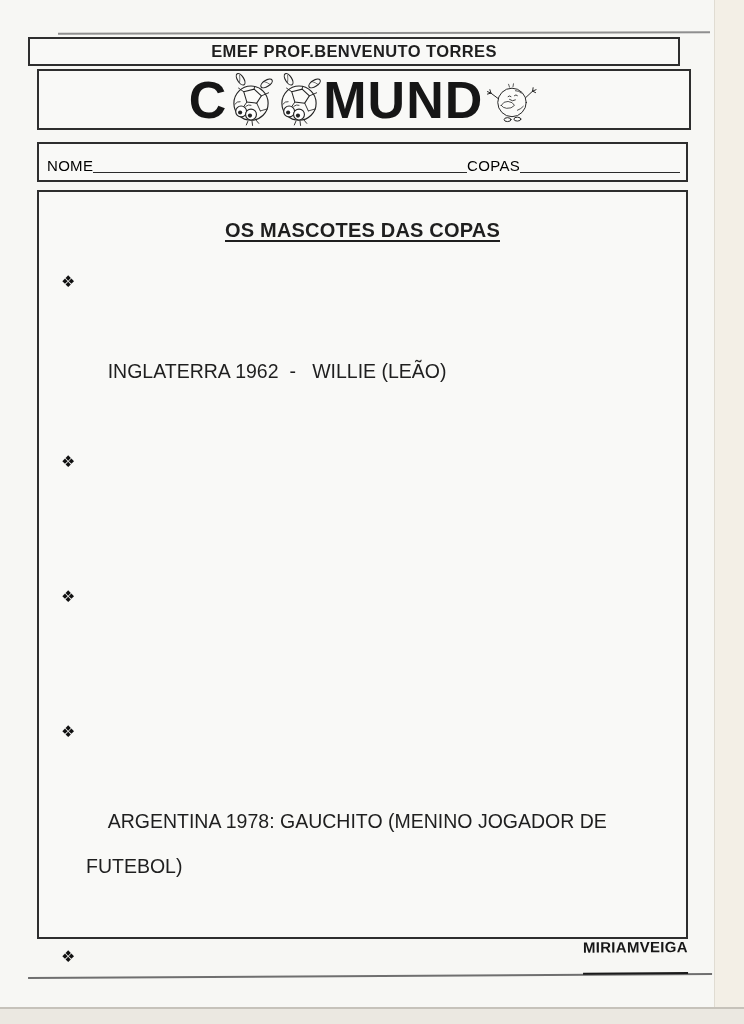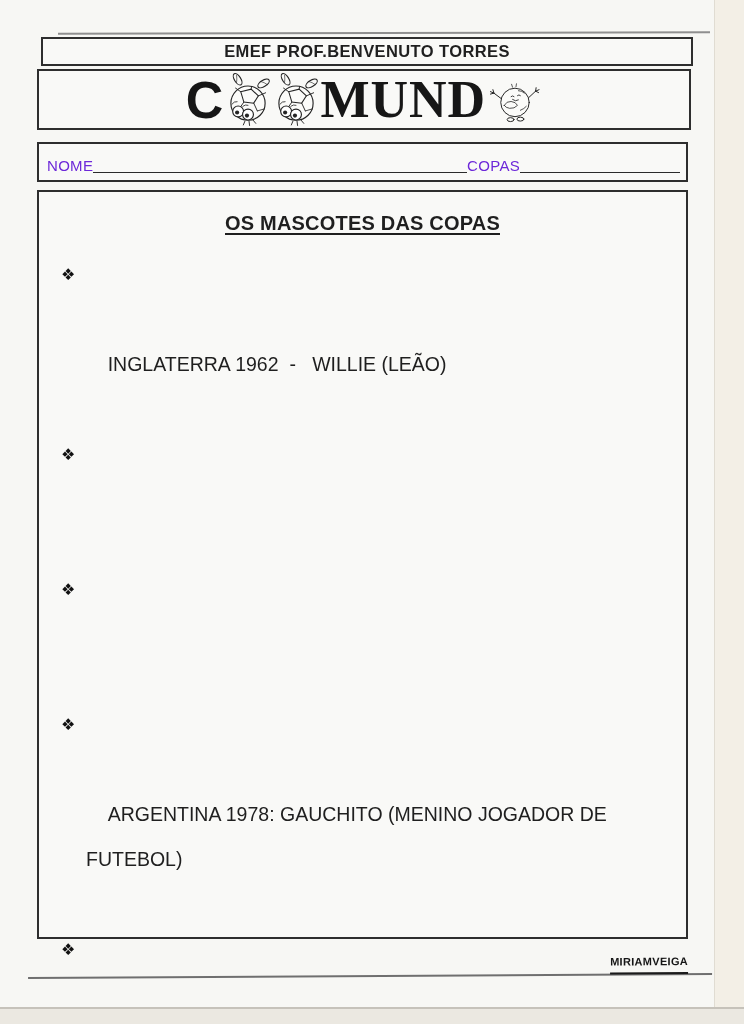--- a/index.html
+++ b/index.html
@@ -9,46 +9,46 @@
     font-family:"Liberation Sans", sans-serif;
     color:#1f1f1f;
   }
   .abs{position:absolute;}
   
   .paper-right-edge{left:714px;top:0;width:30px;height:1024px;background:#f3efe6;border-left:1px solid #e0dcd2;}
   .paper-bottom-edge{left:0;top:1007px;width:744px;height:17px;background:#ebe8e1;border-top:2px solid #c6c2ba;}
   .top-scan-line{left:58px;top:32px;width:652px;height:0;border-top:2px solid #8f8f8f;transform:rotate(-0.15deg);}
   
   .box{border:2px solid #2e2e2e;background:#f9f9f7;box-sizing:border-box;}
-  .school-box{left:41px;top:37px;width:652px;height:29px;display:flex;align-items:center;justify-content:center;}
+  .school-box{left:28px;top:37px;width:652px;height:29px;display:flex;align-items:center;justify-content:center;}
   .school-name{font-weight:bold;font-size:16.5px;letter-spacing:0.4px;}
   .title-box{left:37px;top:69px;width:654px;height:61px;display:flex;align-items:center;justify-content:center;overflow:visible;}
   .title-seg{font-size:52px;font-weight:bold;color:#161616;white-space:pre;letter-spacing:1px;}
   .mascot-svg{width:56px;height:56px;margin:-2px -4px 0 -4px;}
   .globe-svg{width:54px;height:54px;margin:-2px 0 0 2px;}
   
   .name-box{left:37px;top:142px;width:651px;height:40px;display:flex;align-items:flex-end;padding:0 6px 7px 8px;}
-  .field-label{font-size:15px;color:#6d28d9;letter-spacing:0.3px;line-height:14px;}
+  .field-label{font-size:15px;color:#000000;letter-spacing:0.3px;line-height:14px;}
   .field-line{border-bottom:1.7px solid #2b2b2b;height:2px;}
   .name-line{flex:1;}
   .date-line{width:160px;}
   
   .content-box{left:37px;top:190px;width:651px;height:749px;}
-  .sheet-heading{margin-top:20px;text-align:center;font-weight:bold;font-size:20px;letter-spacing:0.2px;
+  .sheet-heading{margin-top:27px;text-align:center;font-weight:bold;font-size:20px;letter-spacing:0.2px;
     text-decoration:underline;text-decoration-thickness:2px;text-underline-offset:3px;}
   ul.mascot-list{list-style:none;margin:17px 0 0 0;padding:0;}
   ul.mascot-list li{
     position:relative;padding:0 10px 0 47px;
     font-size:19.5px;line-height:45px;white-space:pre-wrap;color:#1f1f1f;
   }
   .bullet{position:absolute;left:22px;top:0;font-size:16px;line-height:45px;color:#111;}
   
   .footer-rule{left:28px;top:955px;width:684px;height:20px;border-bottom:2px solid #6f6f6f;transform:rotate(-0.35deg);}
-  .credit{position:absolute;right:24px;bottom:-1px;font-size:11px;font-weight:bold;letter-spacing:0.3px;
-    border-bottom:2.5px solid #1a1a1a;padding-bottom:5px;color:#161616;}
+  .credit{position:absolute;right:24px;bottom:-1px;font-size:15px;font-weight:bold;letter-spacing:0.3px;
+    border-bottom:2.5px solid #1a1a1a;padding-bottom:17px;color:#161616;}
 </style>
 </head>
 <body>
 
 <div class="abs paper-right-edge"></div>
 <div class="abs paper-bottom-edge"></div>
 <div class="abs top-scan-line"></div>
 
 <div class="abs box school-box">
   <span class="school-name">EMEF PROF.BENVENUTO TORRES</span>
@@ -85,21 +85,21 @@
       <path d="M36,40 L26,33 M56,35 L57,30 M70,48 L84,42 M61,62 L68,77 M42,60 L33,73" stroke-width="1.8"></path>
       <path d="M68,77 L82,73 M33,73 L22,79" stroke-width="1.6"></path>
       <circle cx="31" cy="78" r="10.5" fill="#ffffff"></circle>
       <circle cx="50" cy="84" r="10.5" fill="#ffffff"></circle>
       <circle cx="29" cy="80" r="4" fill="#242424" stroke="none"></circle>
       <circle cx="48" cy="86" r="4" fill="#242424" stroke="none"></circle>
       <path d="M19,64 q4,-6 10,-5 M40,68 q5,-4 10,-2" stroke-width="1.6"></path>
       <path d="M44,97 l-3,7 M52,97 l1,8 M60,95 l5,6" stroke-width="1.8"></path>
     </g>
   </svg>
-  <span class="title-seg" style="font-family:Liberation Serif, serif;">MUND</span>
+  <span class="title-seg" style="">MUND</span>
   <svg class="globe-svg" viewBox="0 0 110 104">
     <g stroke="#242424" fill="none" stroke-width="2" stroke-linecap="round">
       <path d="M28,52 L12,40 M12,40 l-7,-3 M12,40 l-2,-7 M12,40 l-7,2"></path>
       <path d="M82,50 L97,36 M97,36 l7,-3 M97,36 l1,-7 M97,36 l6,3"></path>
       <path d="M50,28 l-2,-6 M57,27 l1,-6" stroke-width="1.5"></path>
       <circle cx="55" cy="59" r="29" fill="#fbfbf9"></circle>
       <path d="M33,65 q5,-9 14,-8 q10,1 13,8 q-6,7 -16,6 q-8,-1 -11,-6 Z" stroke-width="1.6"></path>
       <path d="M66,75 q8,-3 12,-8 M62,35 q8,0 12,5" stroke-width="1.6"></path>
       <path d="M47,47 q3,-3 6,0 M60,45 q3,-3 6,0" stroke-width="1.8"></path>
       <path d="M50,53 q6,5 12,1" stroke-width="1.8"></path>

